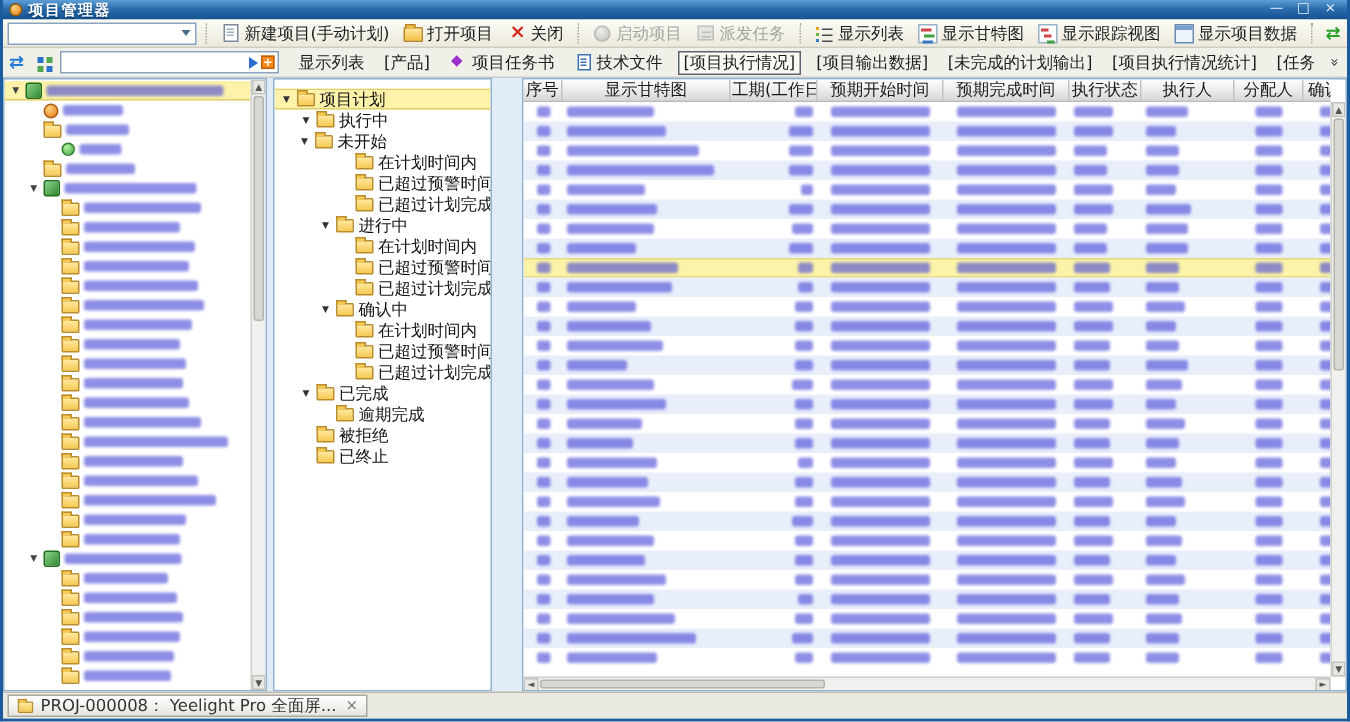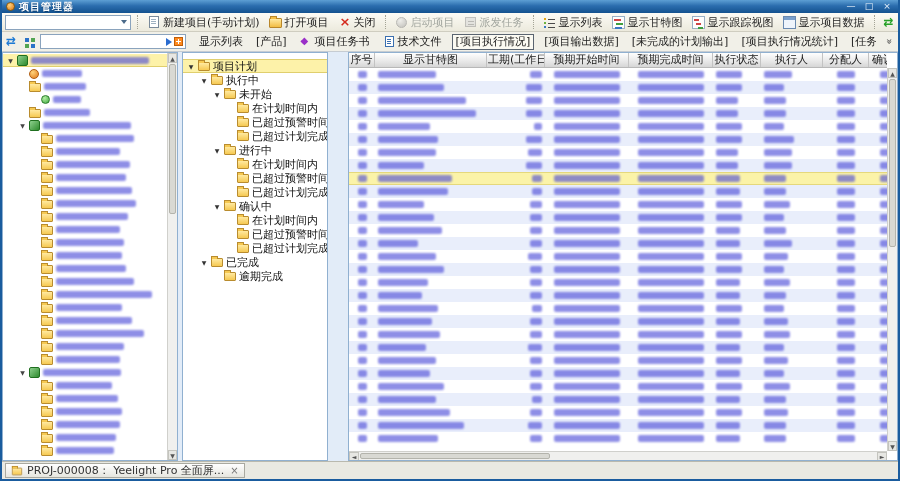--- a/index.html
+++ b/index.html
@@ -405,89 +405,99 @@
           <div class="ptr sel" style="padding-left: 4px;">
             <div class="parr">▼</div>
             <div class="lic ic-folder"></div>
             <div class="ptlabel">项目计划</div>
           </div>
           <div class="ptr" style="padding-left: 17px;">
             <div class="parr">▼</div>
             <div class="lic ic-folder"></div>
             <div class="ptlabel">执行中</div>
           </div>
+          <div class="ptr" style="padding-left: 16px;">
+            <div class="parr">▼</div>
+            <div class="lic ic-folder"></div>
+            <div class="ptlabel">未开始</div>
+          </div>
+          <div class="ptr" style="padding-left: 43px;">
+            <div class="parrsp"></div>
+            <div class="lic ic-folder"></div>
+            <div class="ptlabel">在计划时间内</div>
+          </div>
+          <div class="ptr" style="padding-left: 43px;">
+            <div class="parrsp"></div>
+            <div class="lic ic-folder"></div>
+            <div class="ptlabel">已超过预警时间</div>
+          </div>
+          <div class="ptr" style="padding-left: 43px;">
+            <div class="parrsp"></div>
+            <div class="lic ic-folder"></div>
+            <div class="ptlabel">已超过计划完成时间</div>
+          </div>
           <div class="ptr" style="padding-left: 30px;">
             <div class="parr">▼</div>
             <div class="lic ic-folder"></div>
-            <div class="ptlabel">未开始</div>
+            <div class="ptlabel">进行中</div>
           </div>
           <div class="ptr" style="padding-left: 43px;">
             <div class="parrsp"></div>
             <div class="lic ic-folder"></div>
             <div class="ptlabel">在计划时间内</div>
           </div>
           <div class="ptr" style="padding-left: 43px;">
             <div class="parrsp"></div>
             <div class="lic ic-folder"></div>
             <div class="ptlabel">已超过预警时间</div>
           </div>
           <div class="ptr" style="padding-left: 43px;">
             <div class="parrsp"></div>
             <div class="lic ic-folder"></div>
             <div class="ptlabel">已超过计划完成时间</div>
           </div>
           <div class="ptr" style="padding-left: 30px;">
             <div class="parr">▼</div>
             <div class="lic ic-folder"></div>
-            <div class="ptlabel">进行中</div>
+            <div class="ptlabel">确认中</div>
           </div>
           <div class="ptr" style="padding-left: 43px;">
             <div class="parrsp"></div>
             <div class="lic ic-folder"></div>
             <div class="ptlabel">在计划时间内</div>
           </div>
           <div class="ptr" style="padding-left: 43px;">
             <div class="parrsp"></div>
             <div class="lic ic-folder"></div>
             <div class="ptlabel">已超过预警时间</div>
           </div>
           <div class="ptr" style="padding-left: 43px;">
             <div class="parrsp"></div>
             <div class="lic ic-folder"></div>
             <div class="ptlabel">已超过计划完成时间</div>
           </div>
-          <div class="ptr" style="padding-left: 30px;">
-            <div class="parr">▼</div>
-            <div class="lic ic-folder"></div>
-            <div class="ptlabel">确认中</div>
-          </div>
-          <div class="ptr" style="padding-left: 43px;">
-            <div class="parrsp"></div>
-            <div class="lic ic-folder"></div>
-            <div class="ptlabel">在计划时间内</div>
-          </div>
-          <div class="ptr" style="padding-left: 43px;">
-            <div class="parrsp"></div>
-            <div class="lic ic-folder"></div>
-            <div class="ptlabel">已超过预警时间</div>
-          </div>
-          <div class="ptr" style="padding-left: 43px;">
-            <div class="parrsp"></div>
-            <div class="lic ic-folder"></div>
-            <div class="ptlabel">已超过计划完成时间</div>
-          </div>
           <div class="ptr" style="padding-left: 17px;">
             <div class="parr">▼</div>
             <div class="lic ic-folder"></div>
             <div class="ptlabel">已完成</div>
           </div>
           <div class="ptr" style="padding-left: 30px;">
             <div class="parrsp"></div>
             <div class="lic ic-folder"></div>
             <div class="ptlabel">逾期完成</div>
+          </div>
+          <div class="ptr" style="padding-left: 17px;">
+            <div class="parrsp"></div>
+            <div class="lic ic-folder"></div>
+            <div class="ptlabel">被拒绝</div>
+          </div>
+          <div class="ptr" style="padding-left: 17px;">
+            <div class="parrsp"></div>
+            <div class="lic ic-folder"></div>
+            <div class="ptlabel">已终止</div>
           </div>
         </div>
     </div>
 
     <div class="panel right">
       <div class="thead">
           <div class="hcell" style="width: 26px;">序号</div>
           <div class="hcell" style="width: 112px;">显示甘特图</div>
           <div class="hcell" style="width: 58px;">工期(工作日)</div>
           <div class="hcell" style="width: 84px;">预期开始时间</div>

